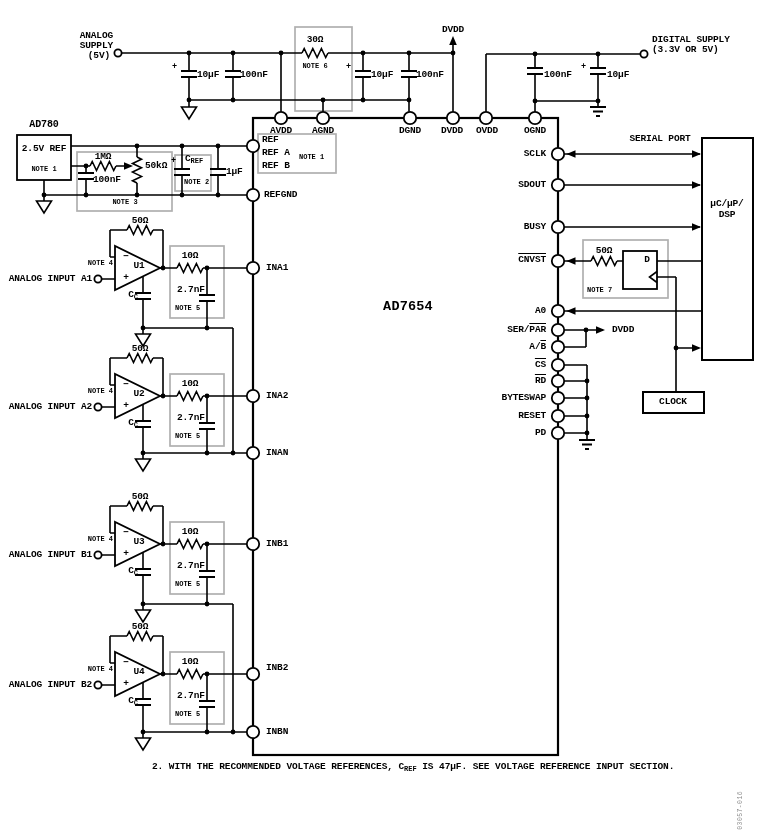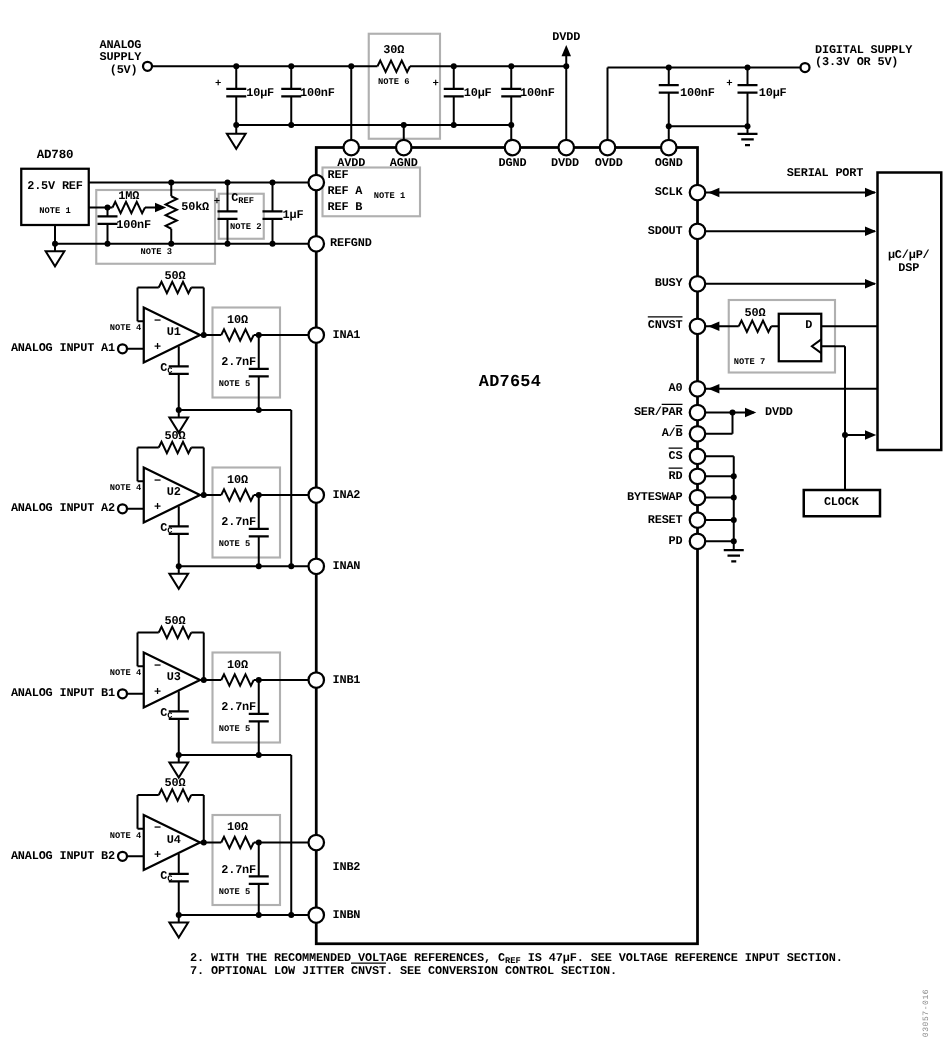--- a/index.html
+++ b/index.html
@@ -290,21 +290,21 @@
 
 <div class="lbl" style="left:262px;top:112px">REF</div>
 <div class="lbl" style="left:262px;top:125px">REF A</div>
 <div class="lbl" style="left:262px;top:138px">REF B</div>
 <div class="lbl sm" style="left:299px;top:131px">NOTE 1</div>
 <div class="lbl" style="left:264px;top:167px">REFGND</div>
 <div class="lbl" style="left:266px;top:240px">INA1</div>
 <div class="lbl" style="left:266px;top:368px">INA2</div>
 <div class="lbl" style="left:266px;top:425px">INAN</div>
 <div class="lbl" style="left:266px;top:516px">INB1</div>
-<div class="lbl" style="left:266px;top:666px">INB2</div>
+<div class="lbl" style="left:266px;top:640px">INB2</div>
 <div class="lbl" style="left:266px;top:704px">INBN</div>
 
 <div class="lbl" style="right:214px;top:126px">SCLK</div>
 <div class="lbl" style="right:214px;top:157px">SDOUT</div>
 <div class="lbl" style="right:214px;top:199px">BUSY</div>
 <div class="lbl over" style="right:214px;top:232px">CNVST</div>
 <div class="lbl" style="right:214px;top:283px">A0</div>
 <div class="lbl" style="right:214px;top:302px"><span>SER/</span><span class="over">PAR</span></div>
 <div class="lbl" style="right:214px;top:319px"><span>A/</span><span class="over">B</span></div>
 <div class="lbl over" style="right:214px;top:337px">CS</div>
@@ -374,19 +374,18 @@
 <div class="lbl ctr" style="left:139px;top:644px">U4</div>
 <div class="lbl" style="right:668px;top:657px">ANALOG INPUT B2</div>
 <div class="lbl" style="right:622px;top:673px"><span>C</span><span class="sub">C</span></div>
 <div class="lbl ctr" style="left:190px;top:634px">10Ω</div>
 <div class="lbl" style="left:177px;top:668px">2.7nF</div>
 <div class="lbl sm" style="left:175px;top:688px">NOTE 5</div>
 
 <div id="notes">
   <div>
         <div class="note-line"><span>2.  WITH THE RECOMMENDED VOLTAGE REFERENCES, C</span><span class="sub">REF</span><span> IS 47µF. SEE VOLTAGE REFERENCE INPUT SECTION.</span></div>
-        <div class="note-line"><span>7.  OPTIONAL LOW JITTER </span><span class="over">CNVST</span><span>. SEE CONVERSION CONTROL SECTION.</span></div>
       </div>
 </div>
 
 <div class="wm">03057-016</div>
 
 </div>
 
 </body></html>

